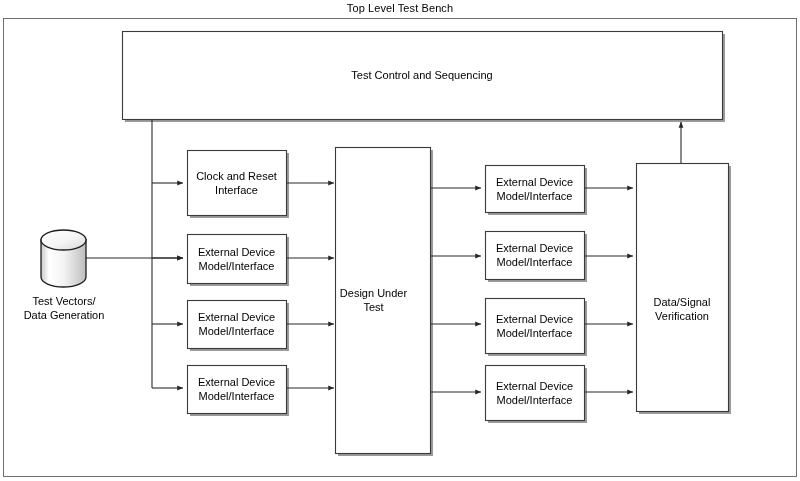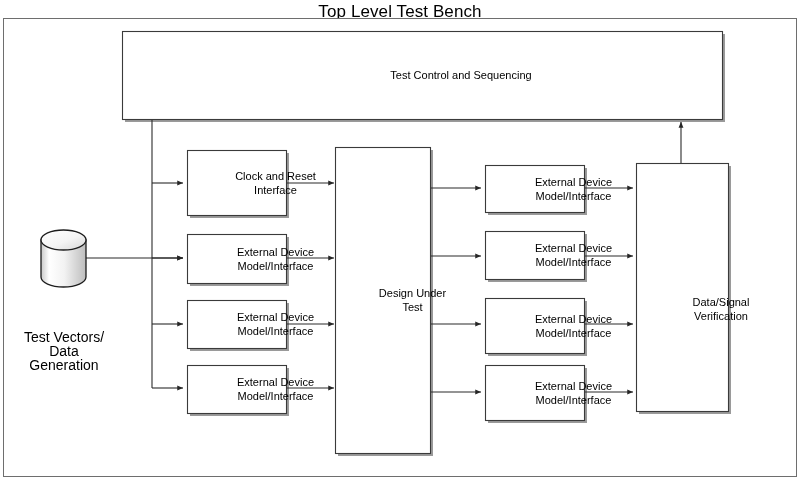--- a/index.html
+++ b/index.html
@@ -10,46 +10,44 @@
     color:#000000;
   }
   #stage{position:absolute;left:0;top:0;width:800px;height:481px;}
   svg#diagram{position:absolute;left:0;top:0;width:800px;height:481px;}
 
   .dtitle{
     position:absolute;
     width:100%;
     text-align:center;
     top:2px;
-    font-size:17px;
+    font-size:11px;
     color:#000;
     letter-spacing:0.1px;
   }
 
   .boxlabel{
     position:absolute;
     display:flex;
     align-items:center;
     justify-content:center;
     text-align:center;
     font-size:11px;
     line-height:14px;
     color:#000;
     pointer-events:none;
     white-space:pre-line;
-    padding-left:39px;
   }
   .cyl-label{
     position:absolute;
     text-align:center;
-    font-size:14px;
+    font-size:11px;
     line-height:14px;
     color:#000;
     white-space:pre-line;
-    margin-top:36px;
   }
 </style>
 </head>
 <body>
 
 <div id="stage">
 
   <div class="dtitle">Top Level Test Bench</div>
 
   <svg id="diagram" viewBox="0 0 800 481">

